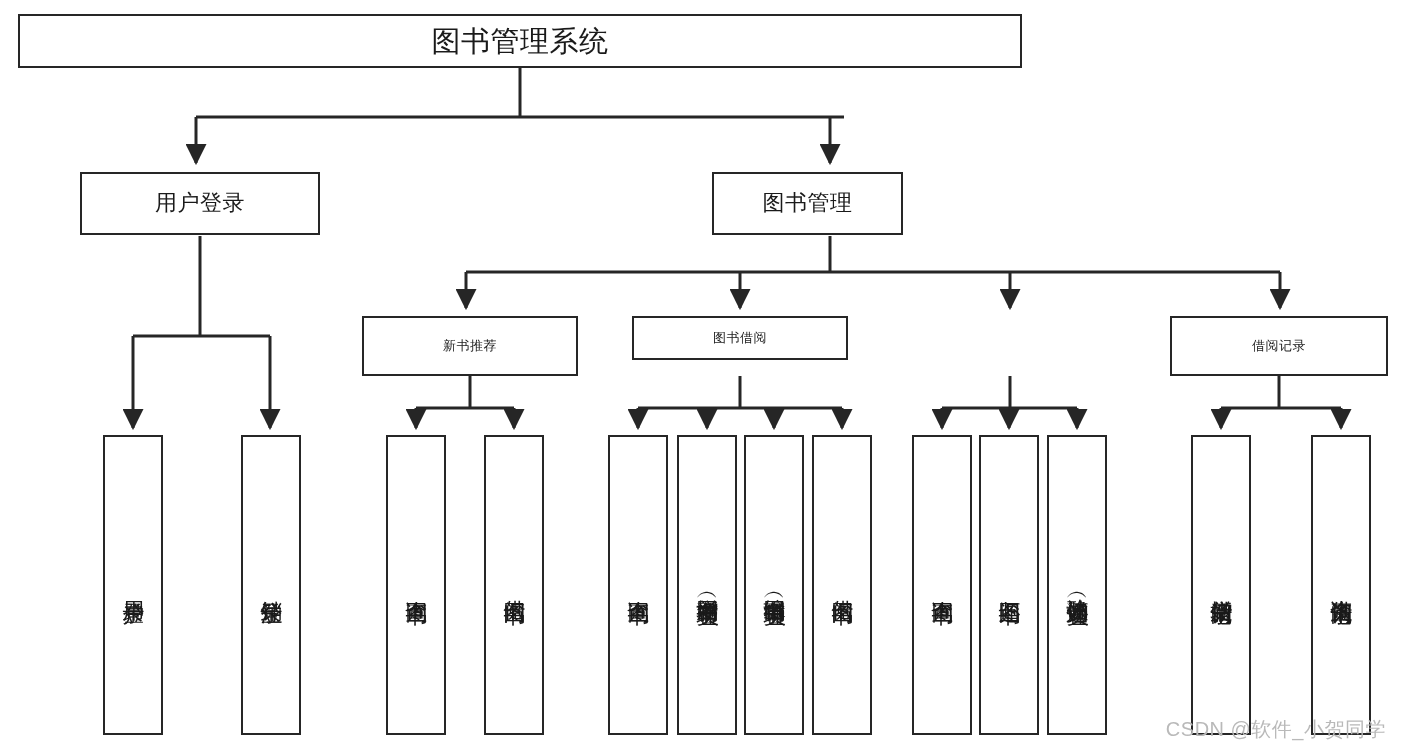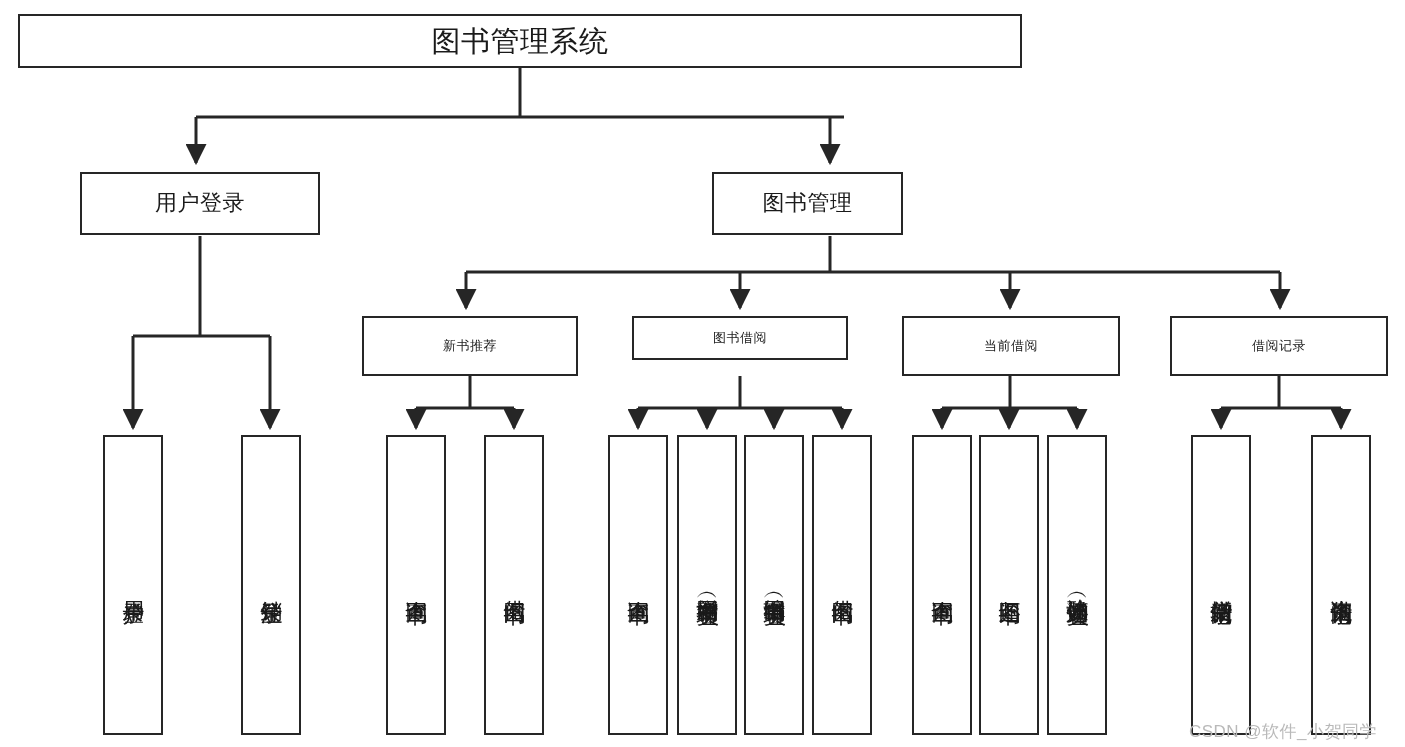--- a/index.html
+++ b/index.html
@@ -51,23 +51,23 @@
     writing-mode: vertical-rl;
     text-orientation: upright;
     font-size: 22px;
     line-height: 1.22;
     letter-spacing: 1px;
     white-space: nowrap;
     max-height: 100%;
   }
   .watermark {
     position: absolute;
-    right: 28px;
+    right: 19px;
     bottom: 4px;
-    font-size: 17px;
+    font-size: 20px;
     color: #b9b9b9;
     letter-spacing: 0.5px;
     white-space: nowrap;
     user-select: none;
   }
 </style>
 </head>
 <body>
 
 <div id="canvas">
@@ -132,23 +132,20 @@
   <div class="node node-l1" style="left:712px; top:172px; width:191px; height:63px;">
     <span class="label">图书管理</span>
   </div>
 
   <div class="node node-l2" style="left:362px; top:316px; width:216px; height:60px;">
     <span class="label">新书推荐</span>
   </div>
   <div class="node node-l2" style="left:632px; top:316px; width:216px; height:44px;">
     <span class="label">图书借阅</span>
   </div>
-  <div class="node node-l2" style="left:902px; top:316px; width:218px; height:60px;">
-    <span class="label">当前借阅</span>
-  </div>
   <div class="node node-l2" style="left:1170px; top:316px; width:218px; height:60px;align-items:center;">
     <span class="label">借阅记录</span>
   </div>
 
   <div class="node node-leaf" style="left:103px; top:435px; width:60px; height:300px;">
     <span class="label">用户登录</span>
   </div>
   <div class="node node-leaf" style="left:241px; top:435px; width:60px; height:300px;">
     <span class="label">注销登录</span>
   </div>

